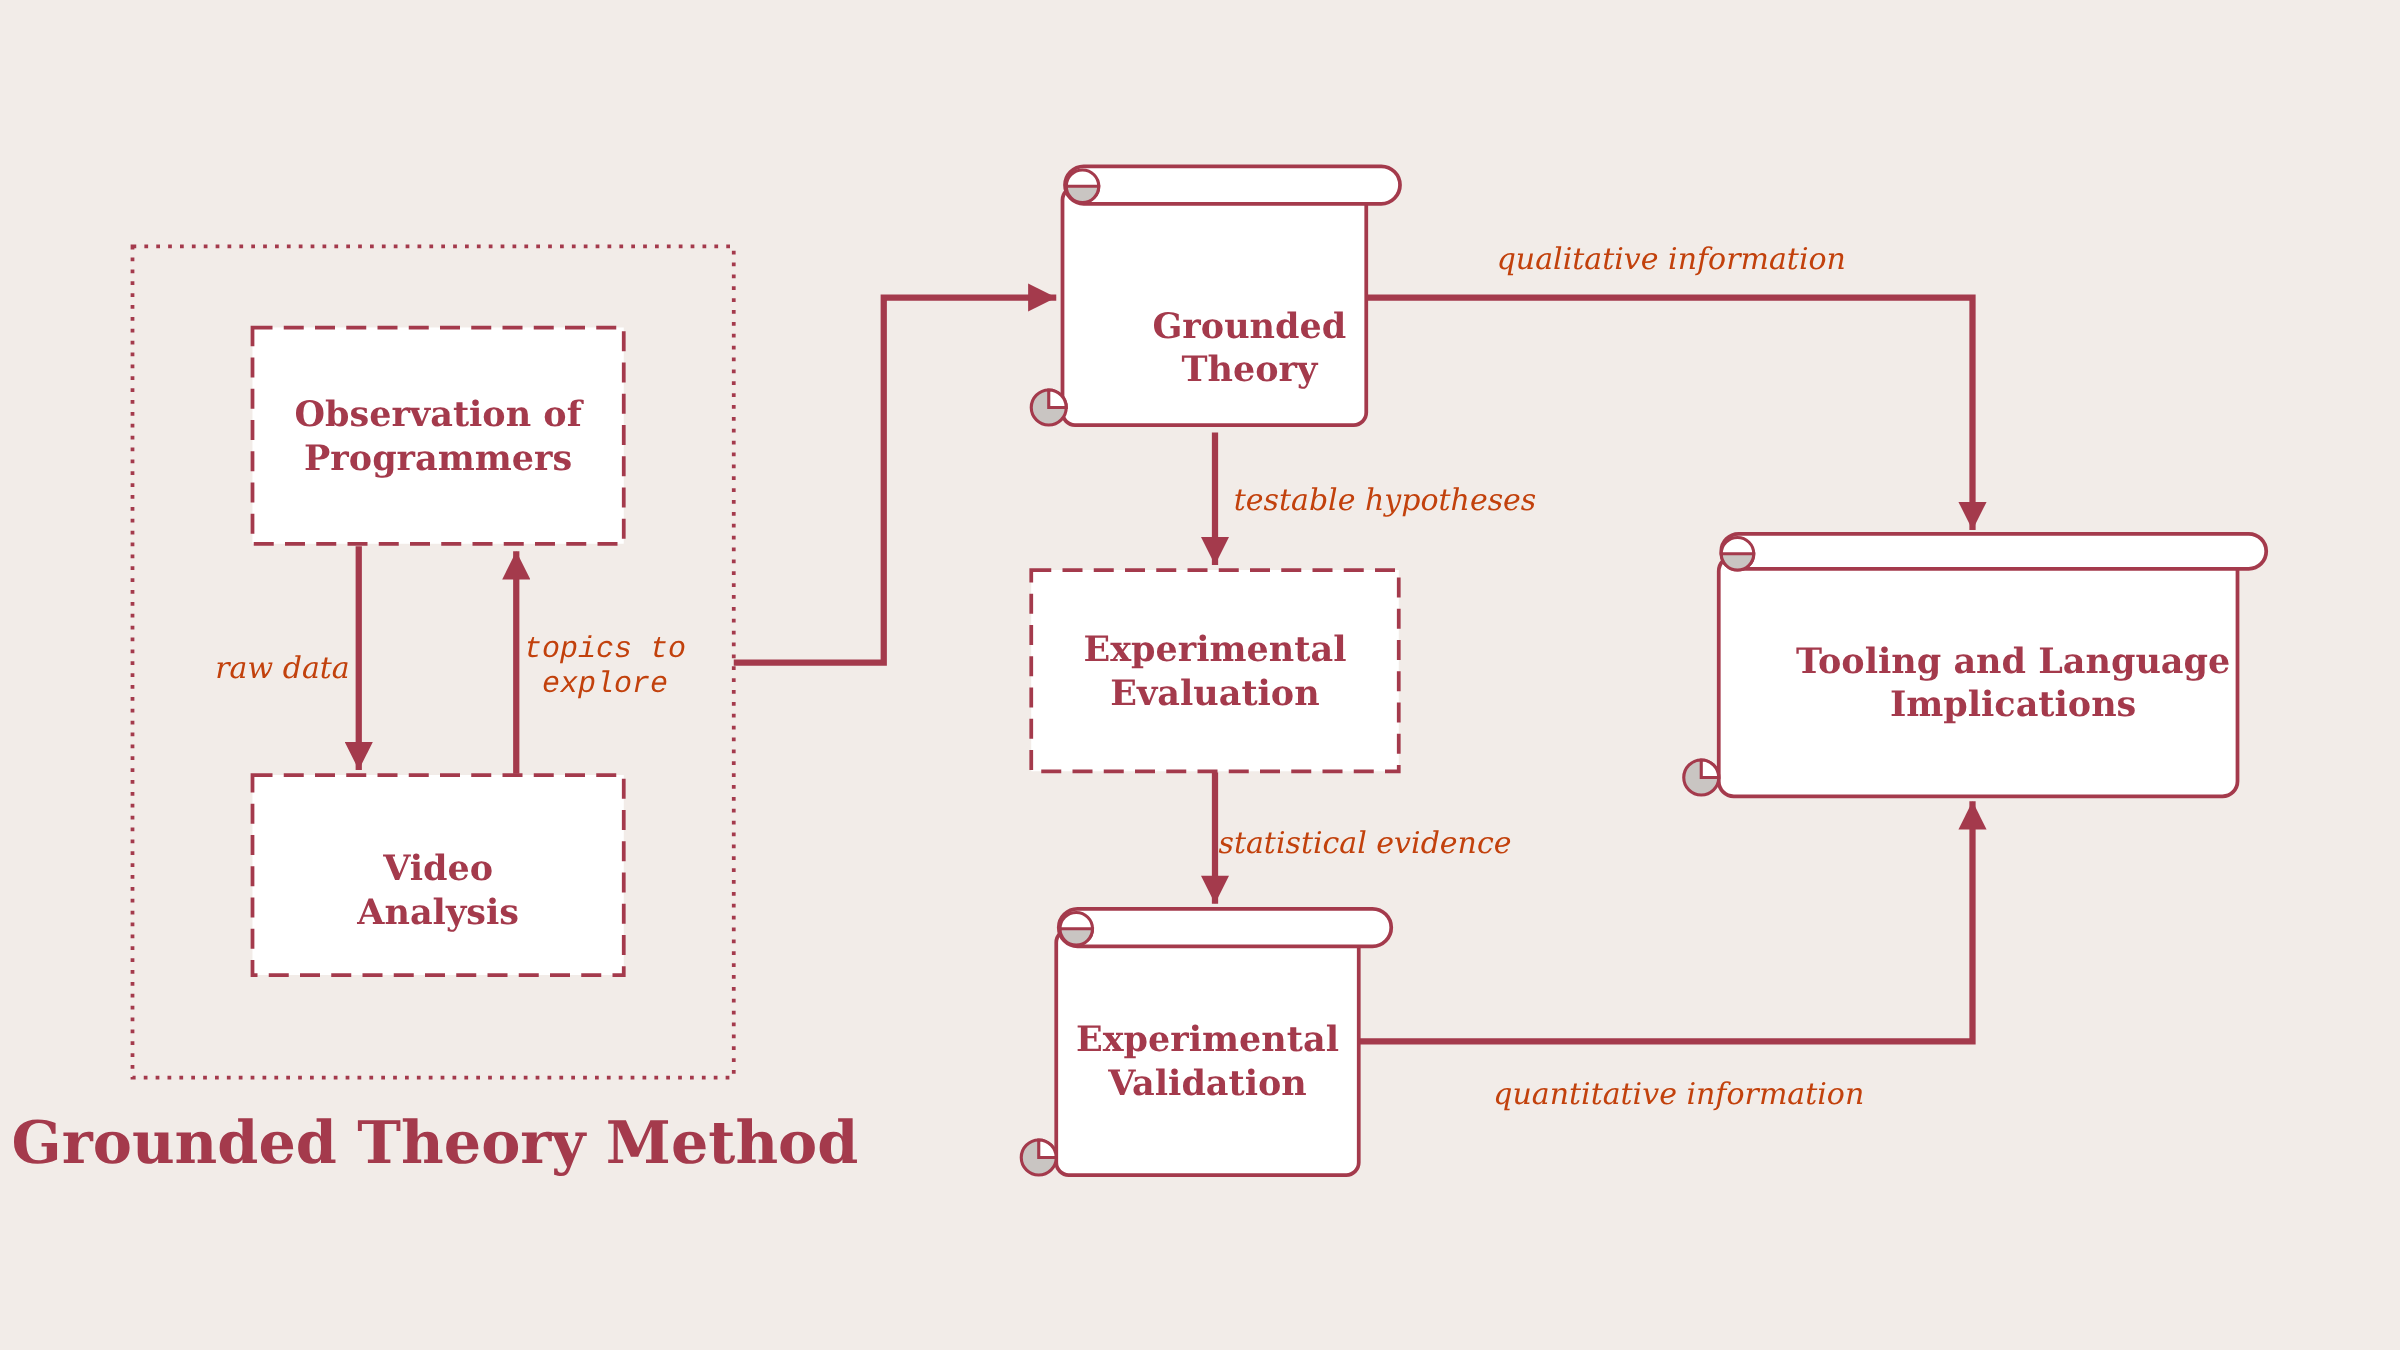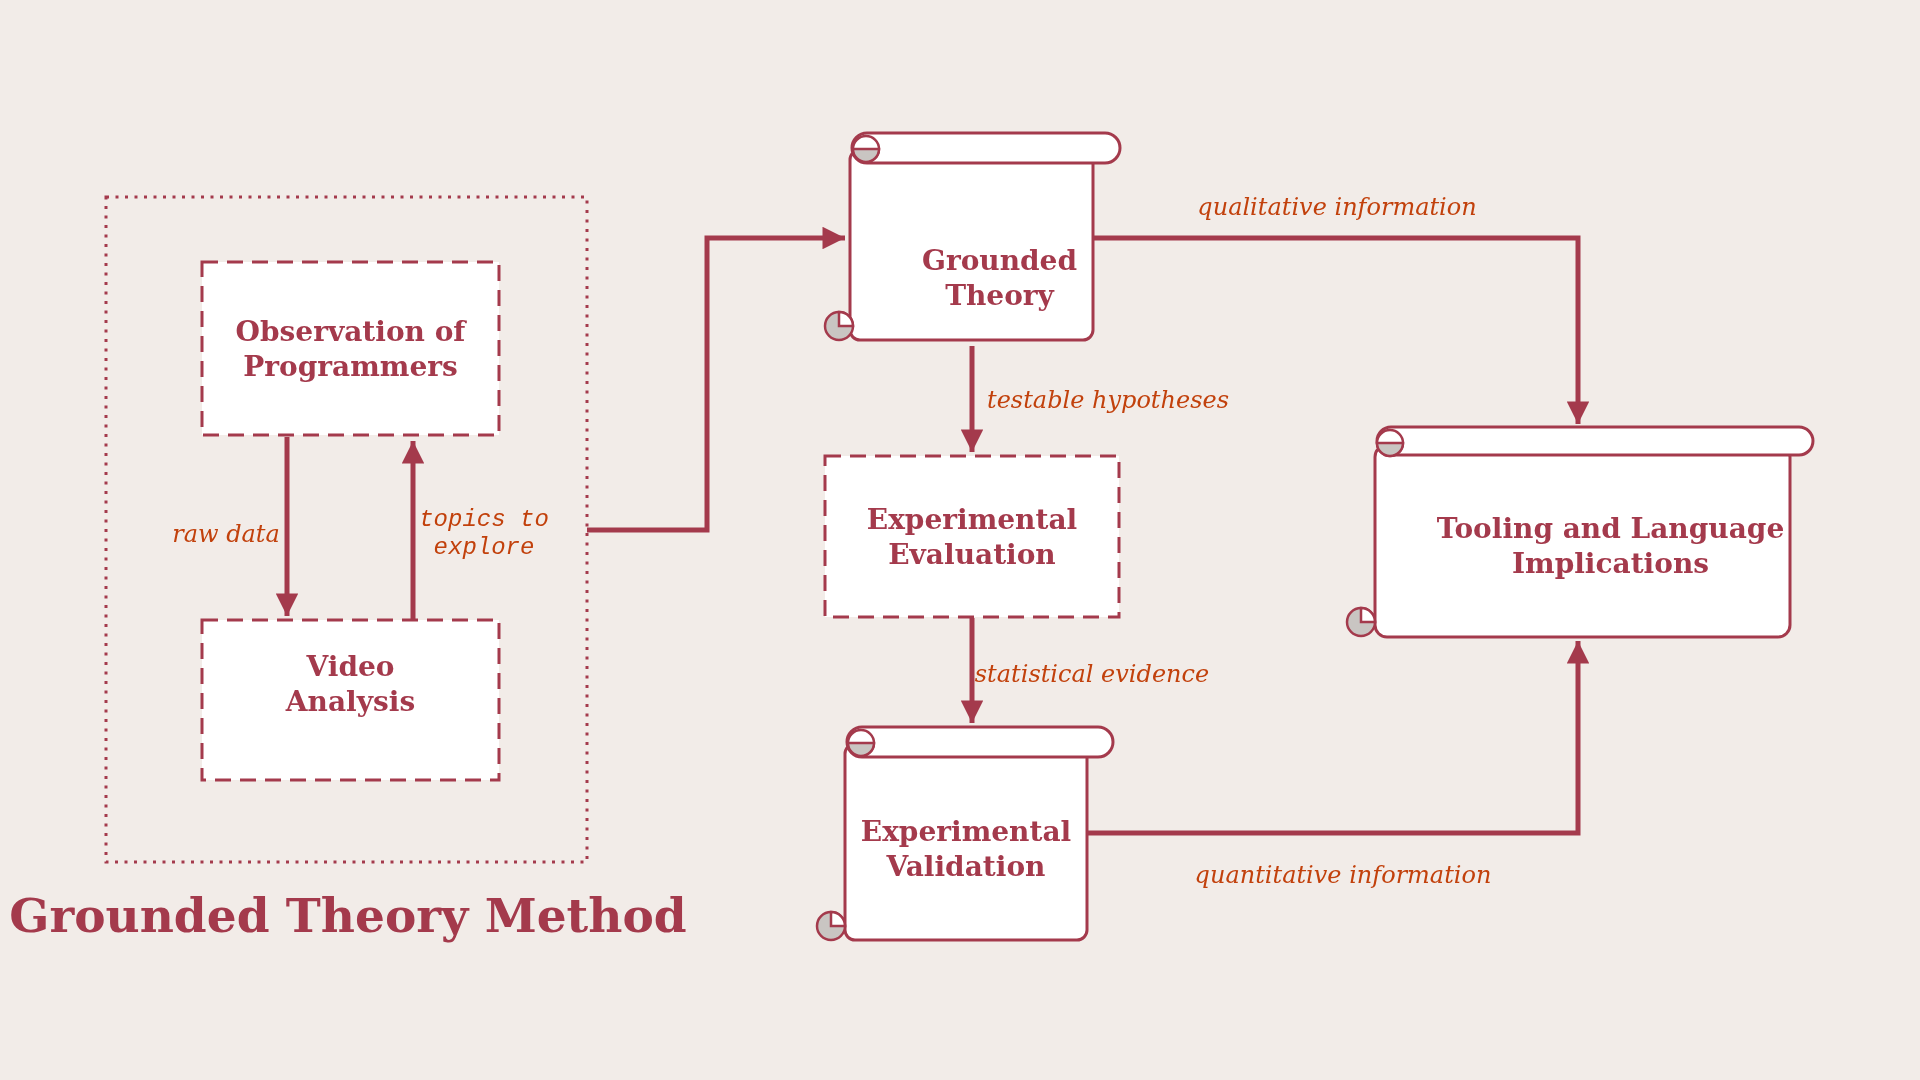--- a/index.html
+++ b/index.html
@@ -87,21 +87,21 @@
       <circle class="curl-gray" cx="1361" cy="622" r="14"></circle>
       <path class="curl-white" d="M 1361 622 L 1375 622 A 14 14 0 0 0 1361 608 Z"></path>
       <circle class="curl-white" cx="1390" cy="443" r="13"></circle>
       <path class="curl-gray" d="M 1377 443 A 13 13 0 0 0 1403 443 Z"></path>
     </g>
   </svg>
 
   <div class="node-text" style="left:202px;top:262px;width:297px;height:173px;">Observation of
 Programmers</div>
 
-  <div class="node-text" style="left:202px;top:620px;width:297px;height:128px;">Video
+  <div class="node-text" style="left:202px;top:648px;width:297px;height:128px;">Video
 Analysis</div>
 
   <div class="node-text" style="left:878px;top:163px;width:243px;height:229px;">Grounded
 Theory</div>
 
   <div class="node-text" style="left:825px;top:456px;width:294px;height:161px;">Experimental
 Evaluation</div>
 
   <div class="node-text" style="left:845px;top:757px;width:242px;height:183px;">Experimental
 Validation</div>

